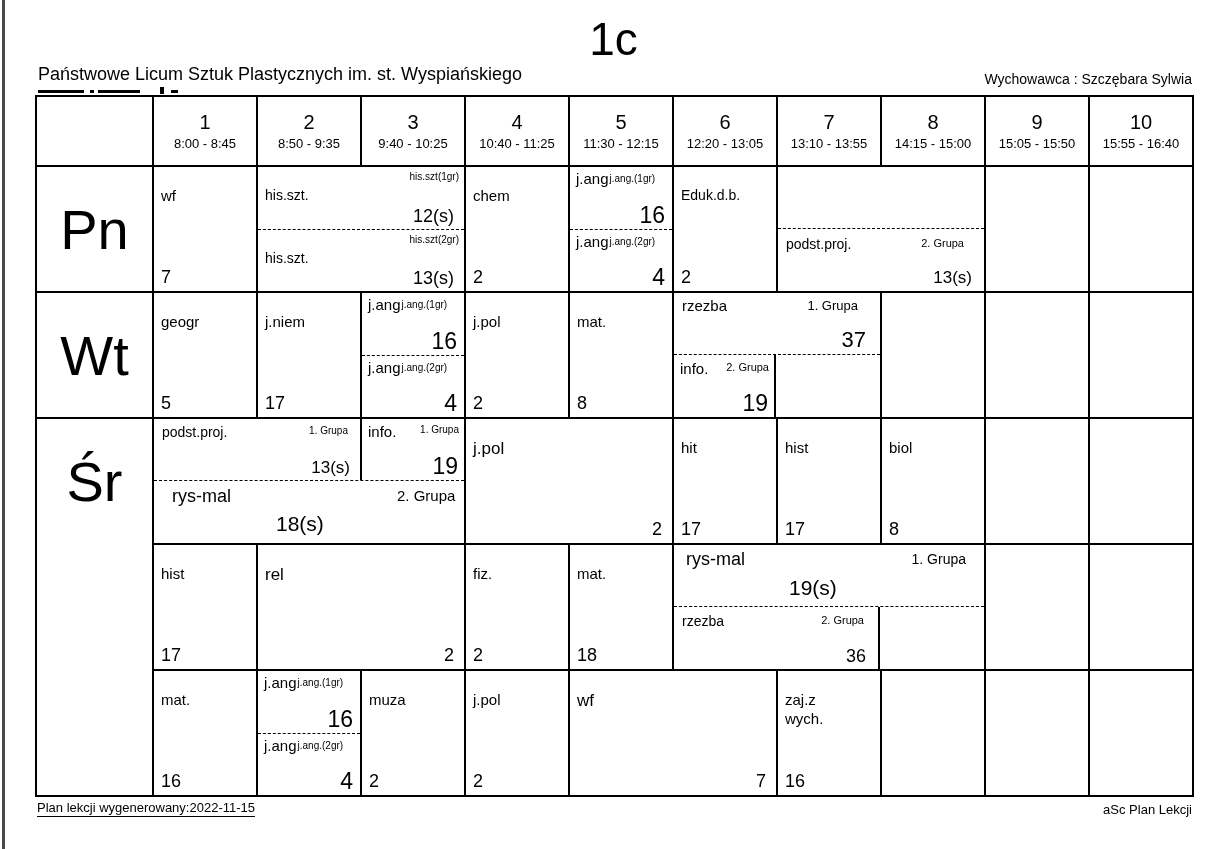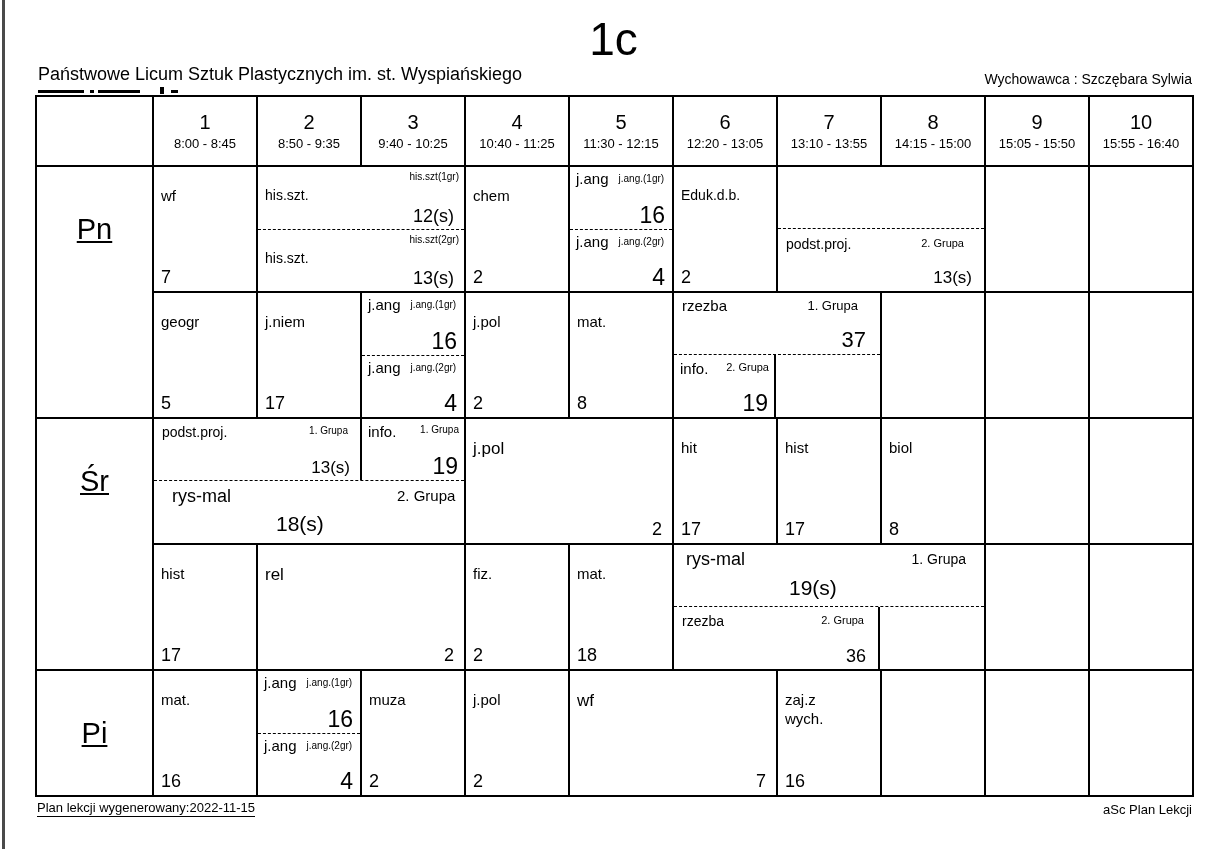--- a/index.html
+++ b/index.html
@@ -15,31 +15,31 @@
         grid-template-columns:115px repeat(10,104px);
         grid-template-rows:68px repeat(5,126px);
         border:2px solid #000;background:#fff;}
   .c{position:relative;border-left:2px solid #000;border-top:2px solid #000;font-size:15px;}
   .nl{border-left:none;}
   .nt{border-top:none;}
 
   .hcell{display:flex;flex-direction:column;align-items:center;justify-content:center;}
   .pnum{font-size:20px;}
   .ptime{font-size:13px;margin-top:2px;white-space:nowrap;}
-  .daycell{display:flex;align-items:center;justify-content:center;font-size:29px;text-decoration:underline;}
+  .daycell{display:flex;align-items:center;justify-content:center;font-size:56px;}
 
   .subj{position:absolute;left:7px;top:20px;font-size:15px;}
   .room{position:absolute;left:7px;bottom:3px;font-size:18px;}
   .rr{left:auto;right:10px;}
 
   .split{display:flex;flex-direction:column;}
   .half{position:relative;flex:1;}
   .hb{border-top:1px dashed #000;}
   .subline{position:absolute;left:6px;top:3px;font-size:15px;white-space:nowrap;}
-  .sup{font-size:10px;position:relative;top:-2px;margin-left:10px;}
+  .sup{font-size:10px;position:relative;top:-2px;margin-left:1px;}
   .supr{position:absolute;right:5px;top:4px;font-size:10px;}
   .numbig{position:absolute;right:7px;bottom:0px;font-size:23px;}
   .nummid{position:absolute;right:10px;bottom:2px;font-size:18px;}
   .grp{position:absolute;}
 
   .ctop{position:relative;height:50%;border-bottom:1px dashed #000;box-sizing:border-box;}
   .cbot{position:relative;height:50%;display:flex;}
   .subL{position:relative;box-sizing:border-box;border-right:2px solid #000;}
   .flexfill{flex:1;}
   .wrapnarrow{width:62px;line-height:1.25;}
@@ -147,20 +147,21 @@
       <div class="ctop"></div>
       <div class="cbot">
         <span class="grp" style="left:8px;top:7px;font-size:14px">podst.proj.</span>
         <span class="grp" style="right:20px;top:8px;font-size:11px">2. Grupa</span>
         <span class="grp" style="right:12px;bottom:3px;font-size:17px">13(s)</span>
       </div>
     </div>
     <div class="c" style="grid-area:2/10/3/11"></div>
     <div class="c" style="grid-area:2/11/3/12"></div>
 
+    <div class="c nl daycell" style="grid-area:3/1/4/2">Wt</div>
     <div class="c" style="grid-area:3/2/4/3">
       <span class="subj">geogr</span>
       <span class="room">5</span>
     </div>
     <div class="c" style="grid-area:3/3/4/4">
       <span class="subj">j.niem</span>
       <span class="room">17</span>
     </div>
     <div class="c split" style="grid-area:3/4/4/5">
       <div class="half">
@@ -265,21 +266,20 @@
           <span class="grp" style="left:8px;top:6px;font-size:14px">rzezba</span>
           <span class="grp" style="right:14px;top:7px;font-size:11px">2. Grupa</span>
           <span class="grp" style="right:12px;bottom:2px;font-size:18px">36</span>
         </div>
         <div class="flexfill"></div>
       </div>
     </div>
     <div class="c" style="grid-area:5/10/6/11"></div>
     <div class="c" style="grid-area:5/11/6/12"></div>
 
-    <div class="c nl daycell" style="grid-area:6/1/7/2">Pi</div>
     <div class="c" style="grid-area:6/2/7/3">
       <span class="subj">mat.</span>
       <span class="room">16</span>
     </div>
     <div class="c split" style="grid-area:6/3/7/4">
       <div class="half">
         <div class="subline"><span>j.ang</span><span class="sup">j.ang.(1gr)</span></div>
         <span class="numbig">16</span>
       </div>
       <div class="half hb">

